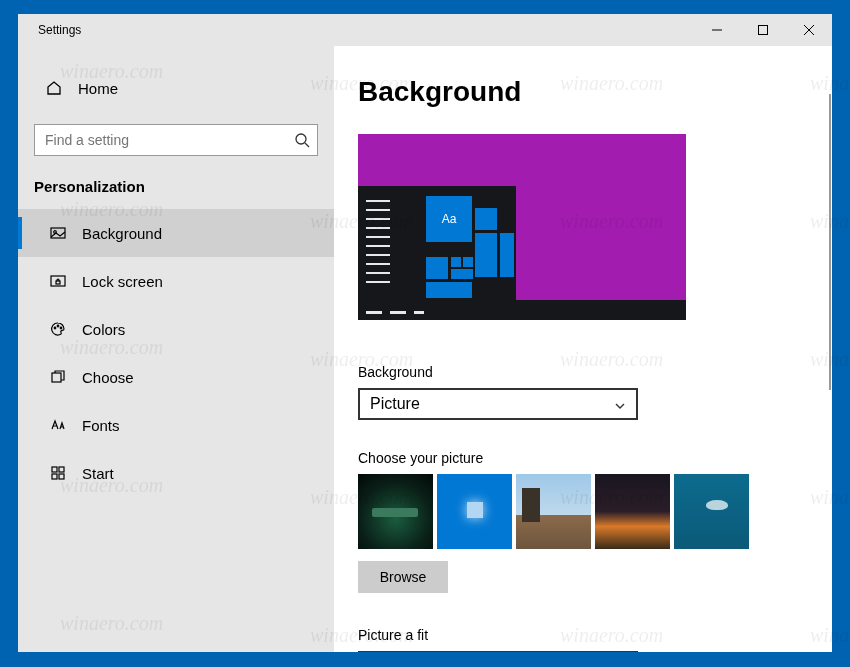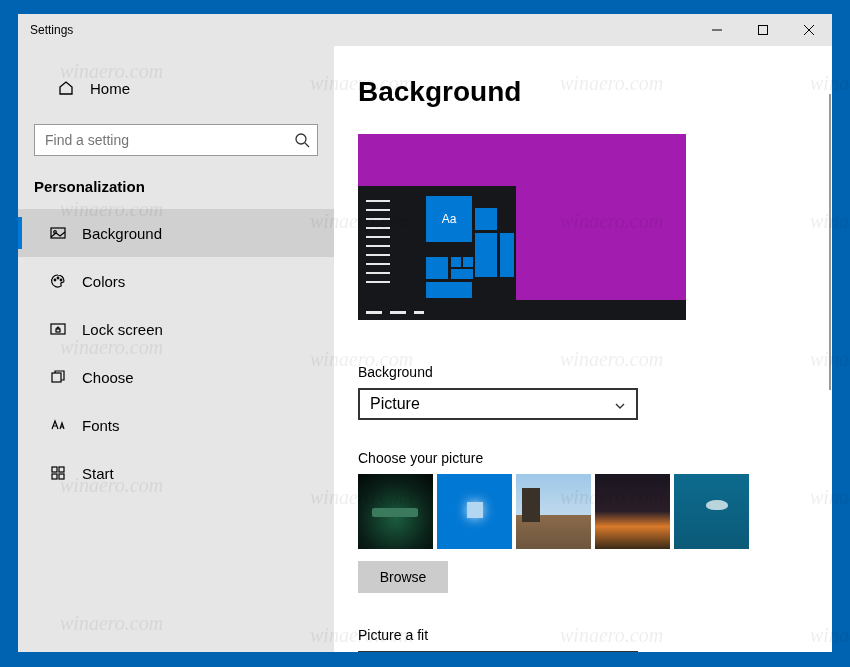--- a/index.html
+++ b/index.html
@@ -1,25 +1,25 @@
 <!DOCTYPE html>
 <html><head>
 <meta charset="utf-8">
 <style>
   * { box-sizing: border-box; margin: 0; padding: 0; font-family: "Segoe UI", sans-serif; }
   body { background: #0063b1; width: 850px; height: 667px; overflow: hidden; position: relative; }
   .window { position: absolute; top: 14px; left: 18px; width: 814px; height: 638px; background: #fff; display: flex; flex-direction: column; }
   .titlebar { height: 32px; display: flex; align-items: center; background: #e6e6e6; position: relative; }
-  .titlebar .title { font-size: 12px; color: #000; padding-left: 12px; }
+  .titlebar .title { font-size: 12px; color: #000; padding-left: 20px; }
   .winbtns { position: absolute; right: 0; top: 0; display: flex; }
   .winbtn { width: 46px; height: 32px; display: flex; align-items: center; justify-content: center; cursor: pointer; }
   .winbtn svg { width: 10px; height: 10px; stroke: #000; stroke-width: 1; fill: none; }
   .body { flex: 1; display: flex; min-height: 0; }
   .sidebar { width: 316px; background: #e6e6e6; padding-top: 20px; position: relative; }
-  .home { display: flex; align-items: center; height: 44px; padding-left: 40px; cursor: pointer; font-size: 15px; }
+  .home { display: flex; align-items: center; height: 44px; padding-left: 28px; cursor: pointer; font-size: 15px; }
   .home svg { width: 16px; height: 16px; margin-right: 16px; stroke: #000; stroke-width: 1.3; fill: none; }
   .search { margin: 14px 16px 0 16px; position: relative; }
   .search input { width: 100%; height: 32px; border: 1px solid #999; background: #fff; padding: 0 34px 0 10px; font-size: 14px; outline: none; }
   .search .sicon { position: absolute; right: 8px; top: 8px; width: 16px; height: 16px; }
   .search .sicon svg { stroke: #333; stroke-width: 1.3; fill: none; }
   .category { padding: 22px 16px 14px 16px; font-size: 15px; font-weight: 600; }
   .navitem { display: flex; align-items: center; height: 48px; padding-left: 32px; cursor: pointer; font-size: 15px; position: relative; }
   .navitem.active { background: #d0d0d0; }
   .navitem.active::before { content: ""; position: absolute; left: 0; top: 8px; bottom: 8px; width: 4px; background: #0078d4; }
   .navitem .nicon { width: 16px; height: 16px; margin-right: 16px; display: flex; align-items: center; justify-content: center; }
@@ -102,37 +102,37 @@
               <rect x="1" y="3" width="14" height="10"></rect>
               <circle cx="5" cy="7" r="1.3"></circle>
               <path d="M1 12 L6 8 L10 11 L15 7"></path>
             </svg>
           </span>
         <span>Background</span>
       </div>
       <div class="navitem">
         <span class="nicon">
             <svg viewBox="0 0 16 16">
+              <rect x="1" y="3" width="14" height="10"></rect>
+              <rect x="6" y="8" width="4" height="3"></rect>
+              <path d="M7 8 V7 a1 1 0 0 1 2 0 V8"></path>
+            </svg>
+          </span>
+        <span>Lock screen</span>
+      </div>
+      <div class="navitem">
+        <span class="nicon">
+            <svg viewBox="0 0 16 16">
               <path d="M8 2a6 6 0 1 0 3 11c1-1-1-2 0-3s3 0 3-2a6 6 0 0 0-6-6z"></path>
               <circle cx="5" cy="7" r="0.8"></circle>
               <circle cx="8" cy="5" r="0.8"></circle>
               <circle cx="11" cy="7" r="0.8"></circle>
             </svg>
           </span>
         <span>Colors</span>
-      </div>
-      <div class="navitem">
-        <span class="nicon">
-            <svg viewBox="0 0 16 16">
-              <rect x="1" y="3" width="14" height="10"></rect>
-              <rect x="6" y="8" width="4" height="3"></rect>
-              <path d="M7 8 V7 a1 1 0 0 1 2 0 V8"></path>
-            </svg>
-          </span>
-        <span>Lock screen</span>
       </div>
       <div class="navitem">
         <span class="nicon">
             <svg viewBox="0 0 16 16">
               <rect x="2" y="4" width="9" height="9"></rect>
               <path d="M5 4 V2 H14 V11 H11"></path>
             </svg>
           </span>
         <span>Choose</span>
       </div>

